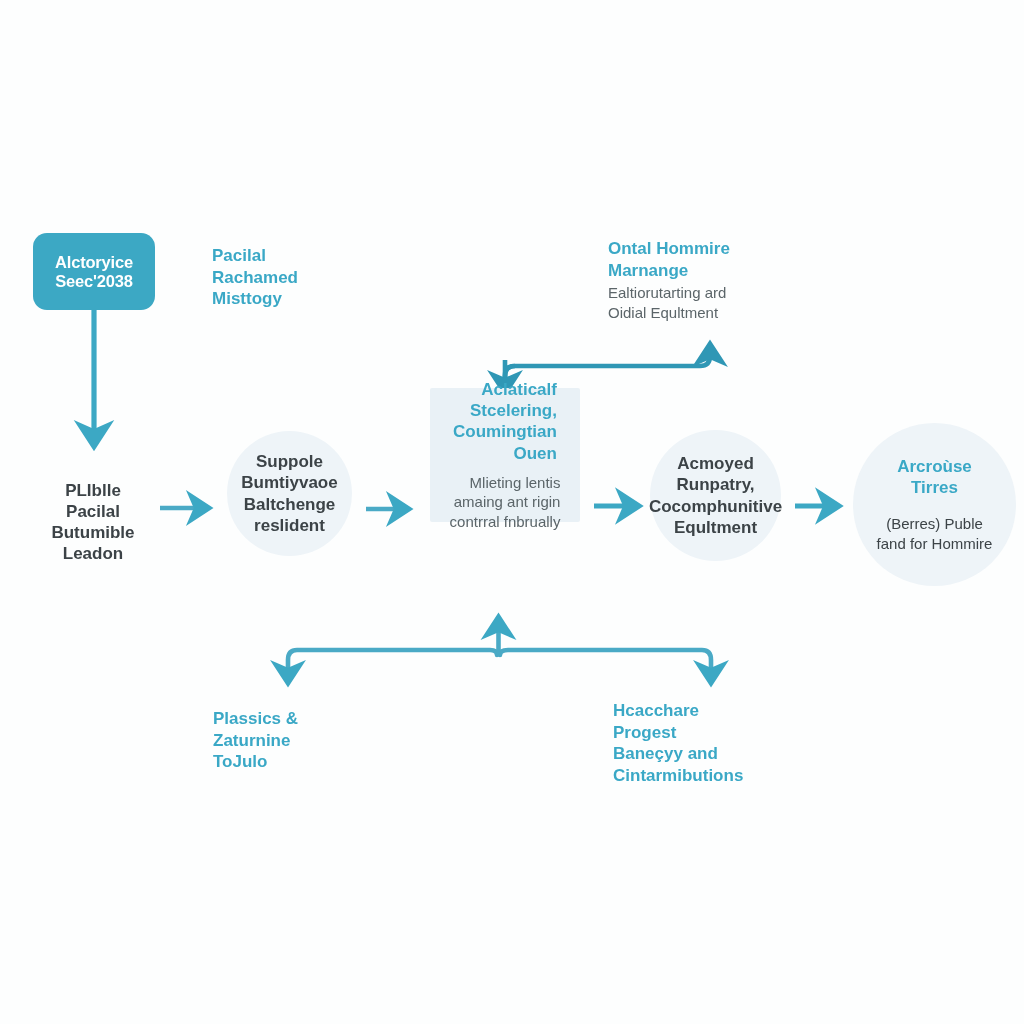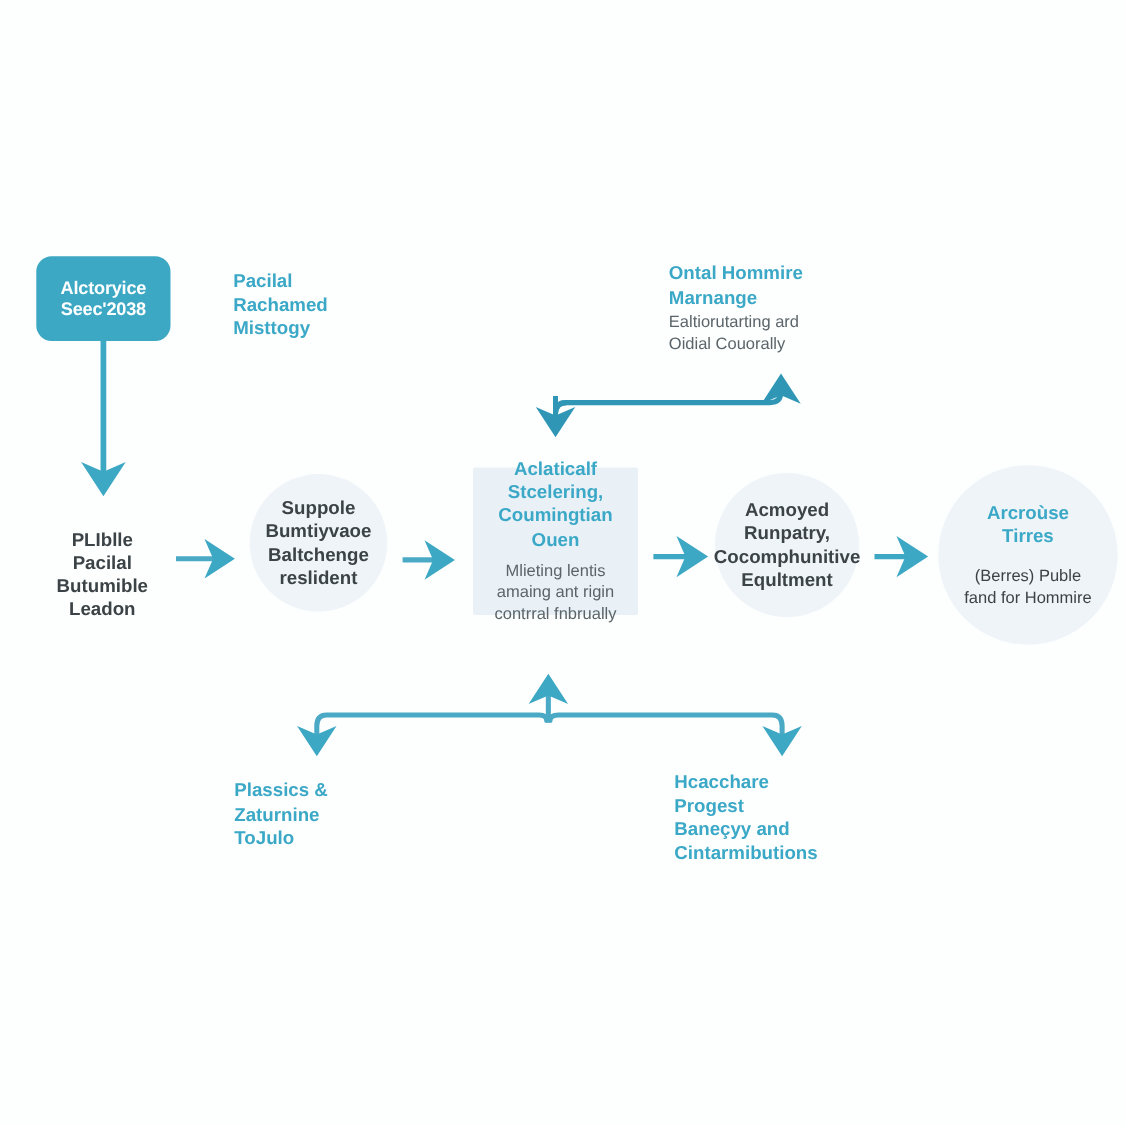--- a/index.html
+++ b/index.html
@@ -98,21 +98,21 @@
     white-space: pre-line;
     display: block;
   }
   .title-dark { color: #3c4347; }
   .title-teal { color: #3aa8c6; }
   .desc-gray  { color: #5b6569; }
 
   
   #node-0 { left: 8px;   top: 462px; width: 170px; height: 120px; }
   #node-1 { left: 227px; top: 431px; width: 125px; height: 125px; }
-  #node-2 { left: 430px; top: 425px; width: 150px; height: 134px; }
+  #node-2 { left: 430px; top: 388px; width: 150px; height: 134px; text-align: right; }
   #node-3 { left: 650px; top: 430px; width: 131px; height: 131px; }
   #node-4 { left: 853px; top: 423px; width: 163px; height: 163px; gap: 15px; }
 
   #node-2 .title { margin-bottom: 9px; }
   #node-4 .title { margin-bottom: 1px; }
 
   
   #label-top-mid   { left: 212px; top: 245px; width: 152px; }
   #label-top-right { left: 608px; top: 238px; width: 195px; }
   #label-bot-left  { left: 213px; top: 708px; width: 148px; }
@@ -214,21 +214,21 @@
     <span class="head">Pacilal
 Rachamed
 Misttogy</span>
 
   </div>
 
   <div class="float-group" id="label-top-right">
     <span class="head">Ontal Hommire
 Marnange</span>
     <span class="body">Ealtiorutarting ard
-Oidial Couorally</span>
+Oidial Equltment</span>
   </div>
 
   <div class="float-group" id="label-bot-left">
     <span class="head">Plassics &amp;
 Zaturnine
 ToJulo</span>
 
   </div>
 
   <div class="float-group" id="label-bot-right">

